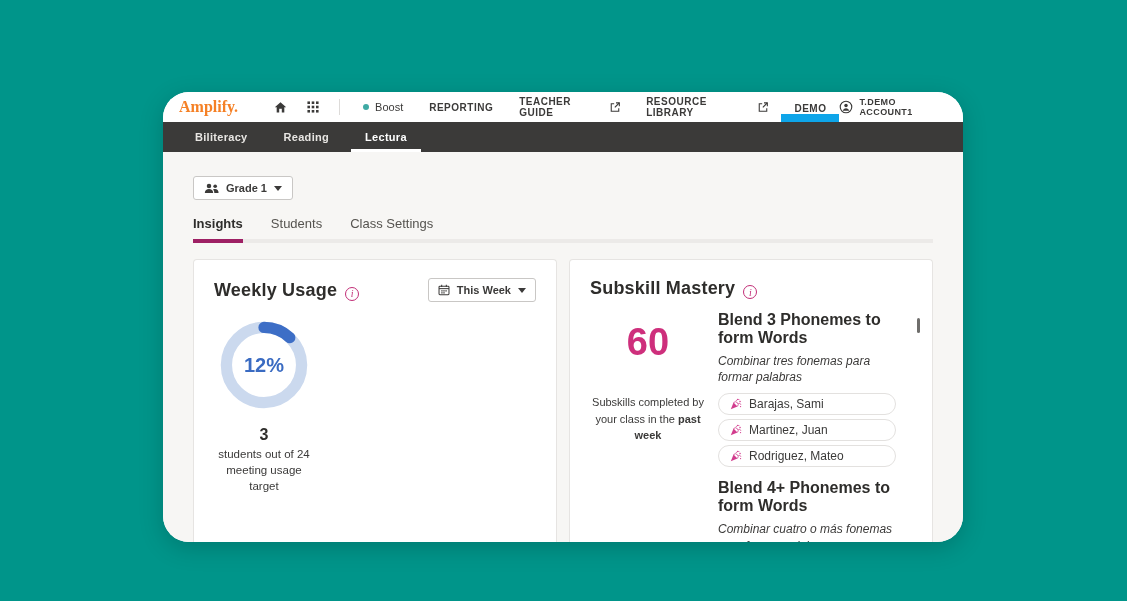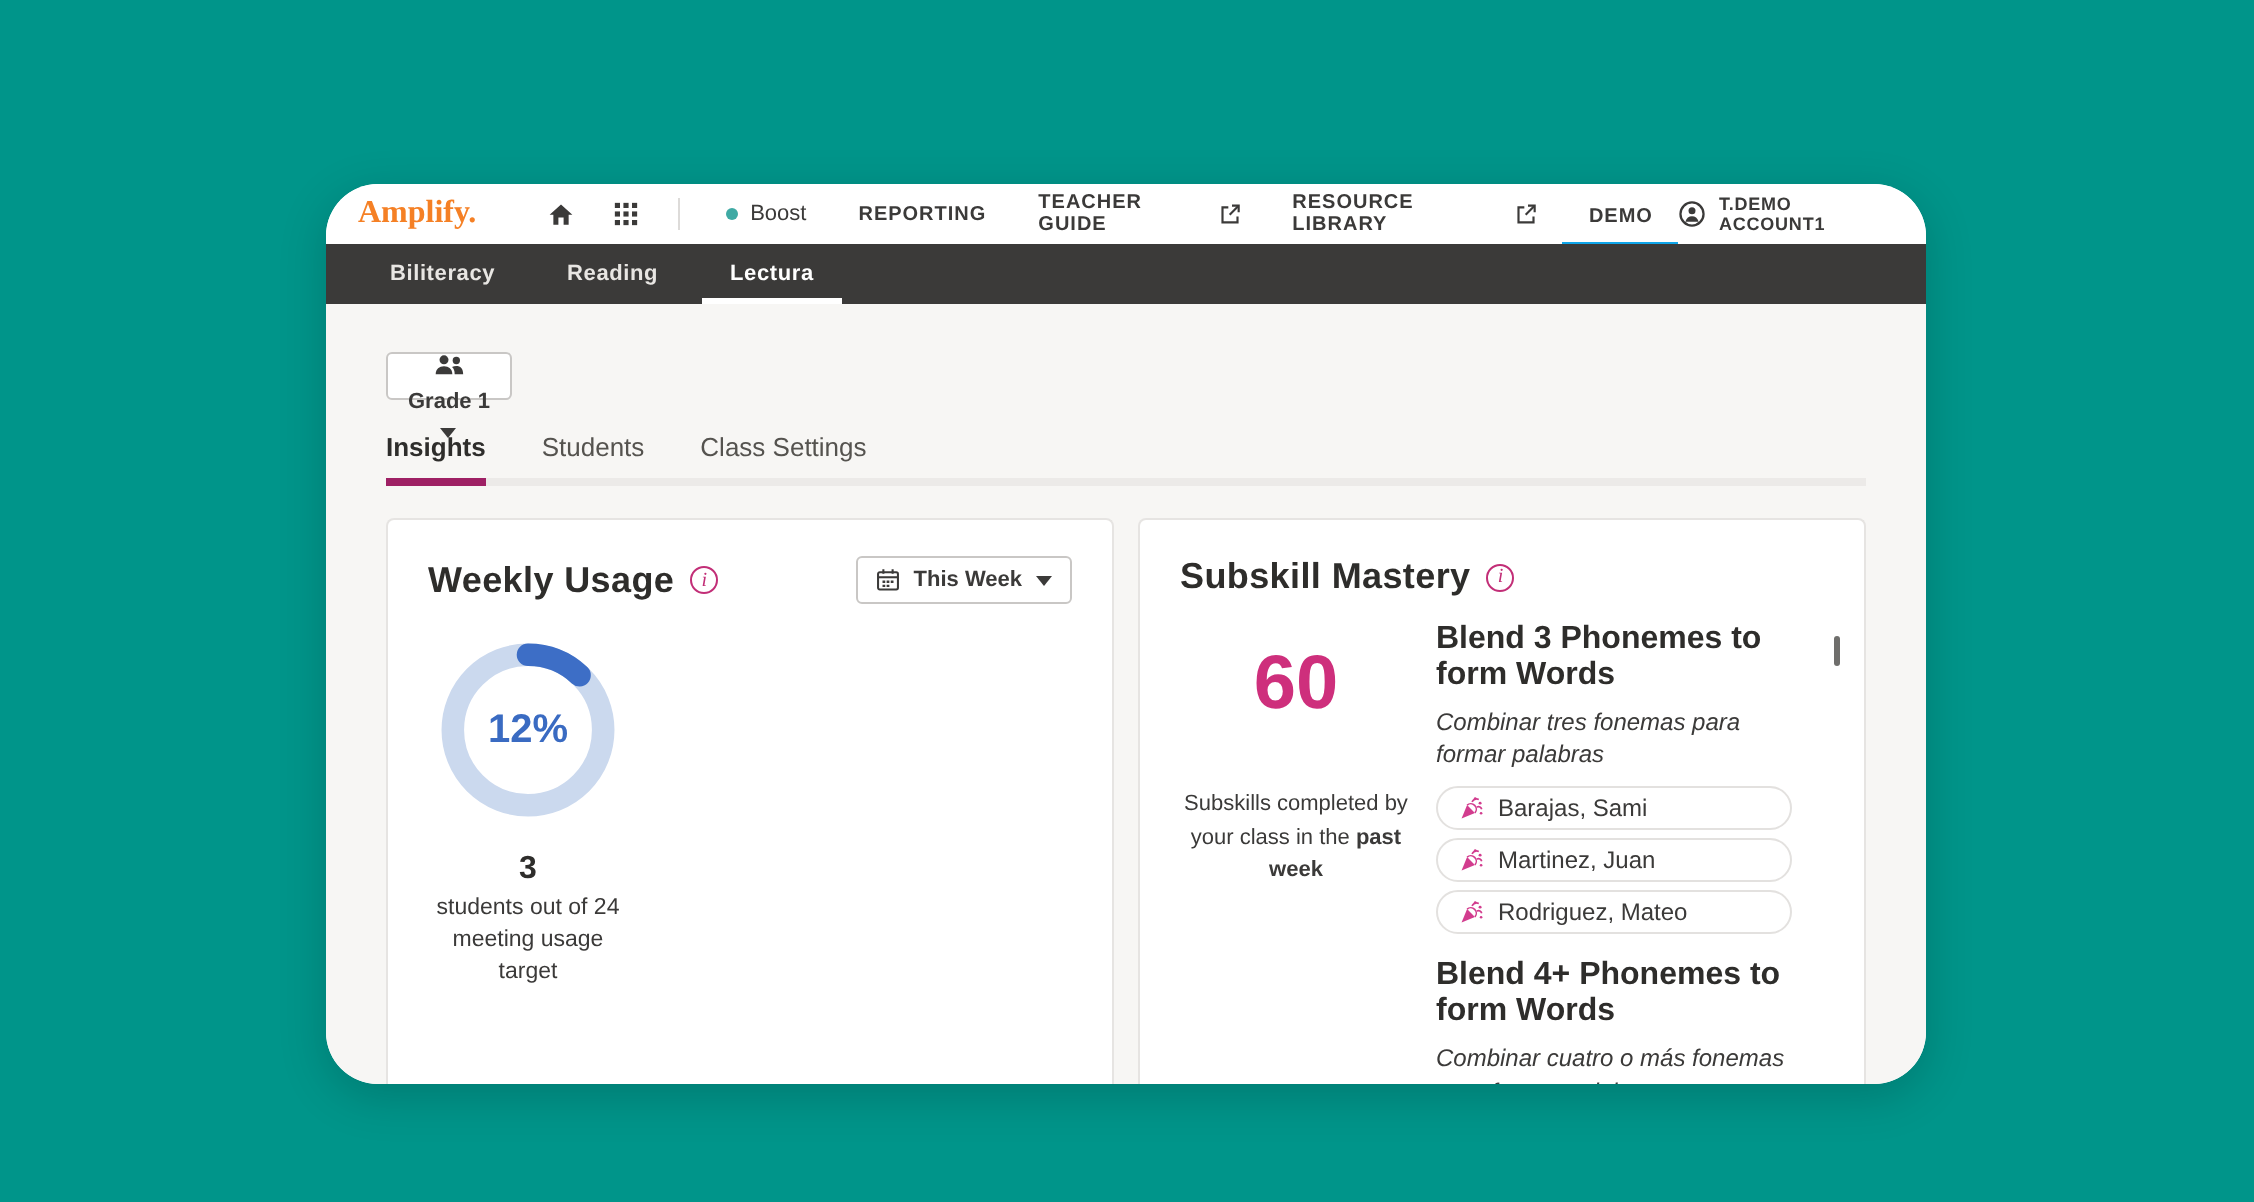--- a/index.html
+++ b/index.html
@@ -25,52 +25,52 @@
     font-weight:700; font-size:16px; color:#F58025;
     display:flex; align-items:center; margin-right:26px; cursor:pointer;
   }
   .nav-icon-btn { display:flex; align-items:center; padding:0 10px; cursor:pointer; }
   .nav-divider { width:1px; background:#DDDBD9; height:16px; align-self:center; margin:0 10px; }
   .nav-item {
     display:flex; align-items:center; gap:6px; padding:0 13px; cursor:pointer;
     font-size:10px; font-weight:700; letter-spacing:.5px; color:#3B3A39;
   }
   .nav-item.plain { font-size:11px; font-weight:400; letter-spacing:0; }
-  .nav-item.active { border-bottom:1px solid #0ea5e9; padding-top:3px; }
+  .nav-item.active { border-bottom:8px solid #0ea5e9; padding-top:3px;align-items:flex-end; }
   .boost-dot { width:6px; height:6px; border-radius:50%; background:#3FAAA4; }
   .nav-right { margin-left:auto; display:flex; align-items:center; gap:6px; font-size:9px; font-weight:700; letter-spacing:.4px; cursor:pointer; }
   
   .programnav {
     height:30px; background:#3B3A39; display:flex; align-items:stretch; padding-left:18px;
   }
   .prog-item {
     display:flex; align-items:center; padding:0 14px; margin-right:8px;
     color:#E8E6E3; font-size:11px; font-weight:700; letter-spacing:.3px; cursor:pointer;
   }
   .prog-item.active { color:#fff; border-bottom:3px solid #fff; padding-top:3px; }
   
   .content { background:#F7F6F4; height:390px; padding:0 30px; }
   .grade-chip {
     margin-top:24px; display:inline-flex; align-items:center; gap:7px;
     background:#fff; border:1px solid #C9C7C5; border-radius:3px;
-    height:24px; padding:0 10px; font-size:11px; font-weight:700; cursor:pointer;flex-direction:column;
+    height:24px; padding:0 10px; font-size:11px; font-weight:700; cursor:pointer;
   }
   .caret { width:0; height:0; border-left:4px solid transparent; border-right:4px solid transparent; border-top:5px solid #3B3A39; }
   .tabs { margin-top:16px; display:flex; gap:28px; border-bottom:4px solid #ECEAE8; }
   .tab {
     font-size:13px; color:#55534F; padding-bottom:8px; margin-bottom:-4px; cursor:pointer;
   }
   .tab.active { color:#2E2D2B; font-weight:700; border-bottom:4px solid #9E2064; }
   .cards { margin-top:16px; display:flex; gap:12px; height:310px; }
   .card {
     flex:1; background:#fff; border:1px solid #E6E4E2; border-bottom:none;
     border-radius:4px 4px 0 0; padding:18px 20px; position:relative;
   }
   .card-header { display:flex; align-items:center; justify-content:space-between; }
-  .card-title-wrap { display:flex; align-items:center; gap:8px; }
+  .card-title-wrap { display:flex; align-items:flex-end; gap:8px; }
   .card-title { font-size:18px; font-weight:700; color:#2E2D2B; letter-spacing:.2px; }
   .info-icon {
     width:14px; height:14px; border:1.4px solid #C22E77; border-radius:50%;
     display:inline-flex; align-items:center; justify-content:center;
     color:#C22E77; font-family:"Liberation Serif","DejaVu Serif",serif;
     font-size:10px; font-style:italic; cursor:pointer;
   }
   .info-icon::after { content:"i"; }
   .period-btn {
     display:flex; align-items:center; gap:7px; background:#fff;

